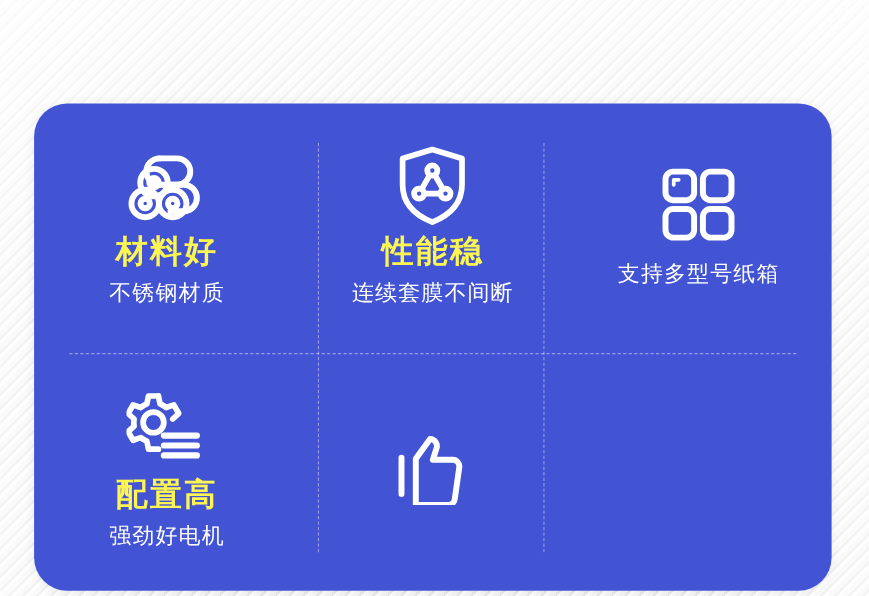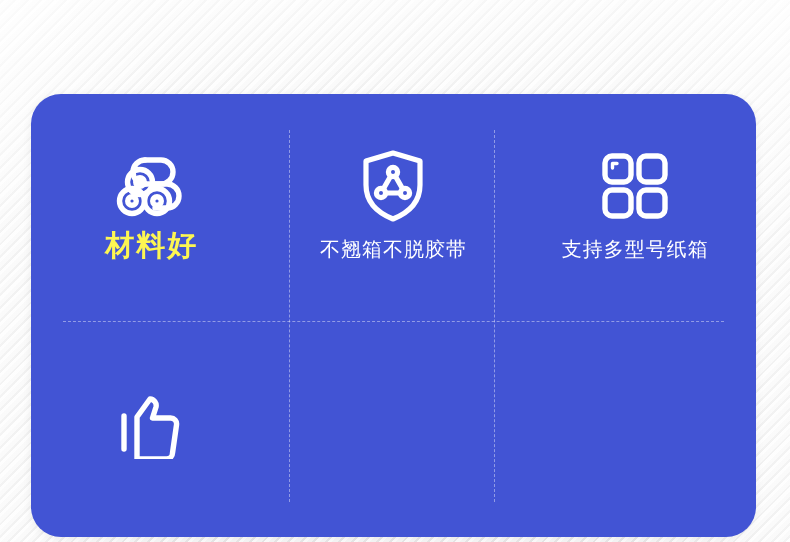--- a/index.html
+++ b/index.html
@@ -147,49 +147,65 @@
             <path d="M40 33 h12 a12 12 0 0 1 0 24 h-12"></path>
             <circle cx="25" cy="31" r="12.5"></circle>
             <circle cx="25" cy="31" r="4.3"></circle>
             <circle cx="17" cy="50" r="12.5"></circle>
             <circle cx="17" cy="50" r="4.3"></circle>
             <circle cx="42" cy="50" r="12.5"></circle>
             <circle cx="42" cy="50" r="4.3"></circle>
           </svg>
         </div>
         <div class="feature-title">材料好</div>
+        <div class="feature-subtitle">不锈钢材质</div>
       </div>
 
 
       <div class="feature-cell">
         <div class="feature-icon">
           <svg width="66" height="74" viewBox="0 0 66 74" fill="none" stroke="#ffffff" stroke-width="5.2" stroke-linecap="round" stroke-linejoin="round">
             <path d="M33 4 L60 12 V36 C60 54 48 64 33 70 C18 64 6 54 6 36 V12 Z"></path>
             <path d="M33 23 L21 44 H45 Z"></path>
             <circle cx="33" cy="23" r="4.6" fill="#4254d4"></circle>
             <circle cx="21" cy="44" r="4.6" fill="#4254d4"></circle>
             <circle cx="45" cy="44" r="4.6" fill="#4254d4"></circle>
           </svg>
         </div>
-        <div class="feature-subtitle">不翘箱不脱胶带</div>
+        <div class="feature-title">性能稳</div>
+        <div class="feature-subtitle">连续套膜不间断</div>
       </div>
 
       <div class="feature-cell">
         <div class="feature-icon">
           <svg width="70" height="70" viewBox="0 0 70 70" fill="none" stroke="#ffffff" stroke-width="5.4" stroke-linecap="round" stroke-linejoin="round">
             <rect x="5" y="5" width="26" height="26" rx="7"></rect>
             <rect x="39" y="5" width="26" height="26" rx="7"></rect>
             <rect x="5" y="39" width="26" height="26" rx="7"></rect>
             <rect x="39" y="39" width="26" height="26" rx="7"></rect>
             <path d="M12.5 17 v-4.5 h4.5" stroke-width="3.4"></path>
           </svg>
         </div>
         <div class="feature-subtitle">支持多型号纸箱</div>
       </div>
 
+      <div class="feature-cell">
+        <div class="feature-icon">
+          <svg width="74" height="70" viewBox="0 0 74 70" fill="none" stroke="#ffffff" stroke-width="5.2" stroke-linecap="round" stroke-linejoin="round">
+            <path d="M29 5 h-9 l-1.5 7.2 a21 21 0 0 0 -5.6 3.3 l-6.9 -2.4 l-4.5 7.8 l5.4 5 a21 21 0 0 0 0 6.5 l-5.4 5 l4.5 7.8 l6.9 -2.4 a21 21 0 0 0 5.6 3.3 l1.5 7.2 h9"></path>
+            <path d="M29 5 l1.5 7.2 a21 21 0 0 1 5.6 3.3 l6.9 -2.4 l4.5 7.8 l-5.4 5"></path>
+            <circle cx="24.5" cy="29" r="9.4"></circle>
+            <path d="M34 41 h30" stroke-width="5.6"></path>
+            <path d="M34 50 h30" stroke-width="5.6"></path>
+            <path d="M34 59 h30" stroke-width="5.6"></path>
+          </svg>
+        </div>
+        <div class="feature-title">配置高</div>
+        <div class="feature-subtitle">强劲好电机</div>
+      </div>
 
       <div class="feature-cell">
         <div class="feature-icon">
           <svg width="70" height="70" viewBox="0 0 70 70" fill="none" stroke="#ffffff" stroke-width="5.4" stroke-linecap="round" stroke-linejoin="round">
             <path d="M7 27 v33"></path>
             <path d="M20 60 V28 L33 10 a6.5 6.5 0 0 1 6 8 l-3.5 11 h18 a6 6 0 0 1 6 7 l-4 28 a6 6 0 0 1 -6 6 H20 Z"></path>
           </svg>
         </div>
       </div>
 

